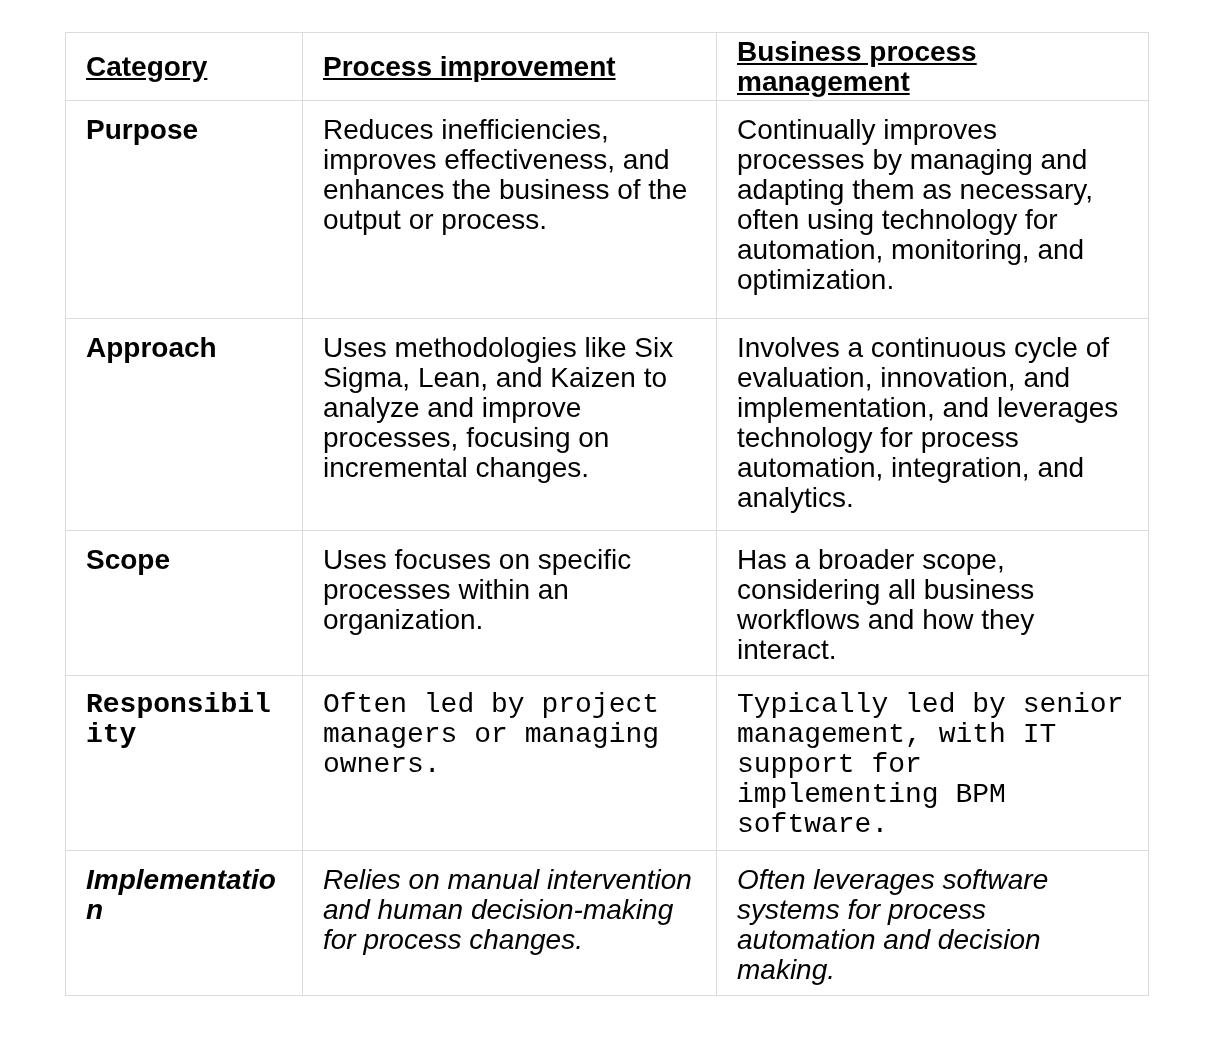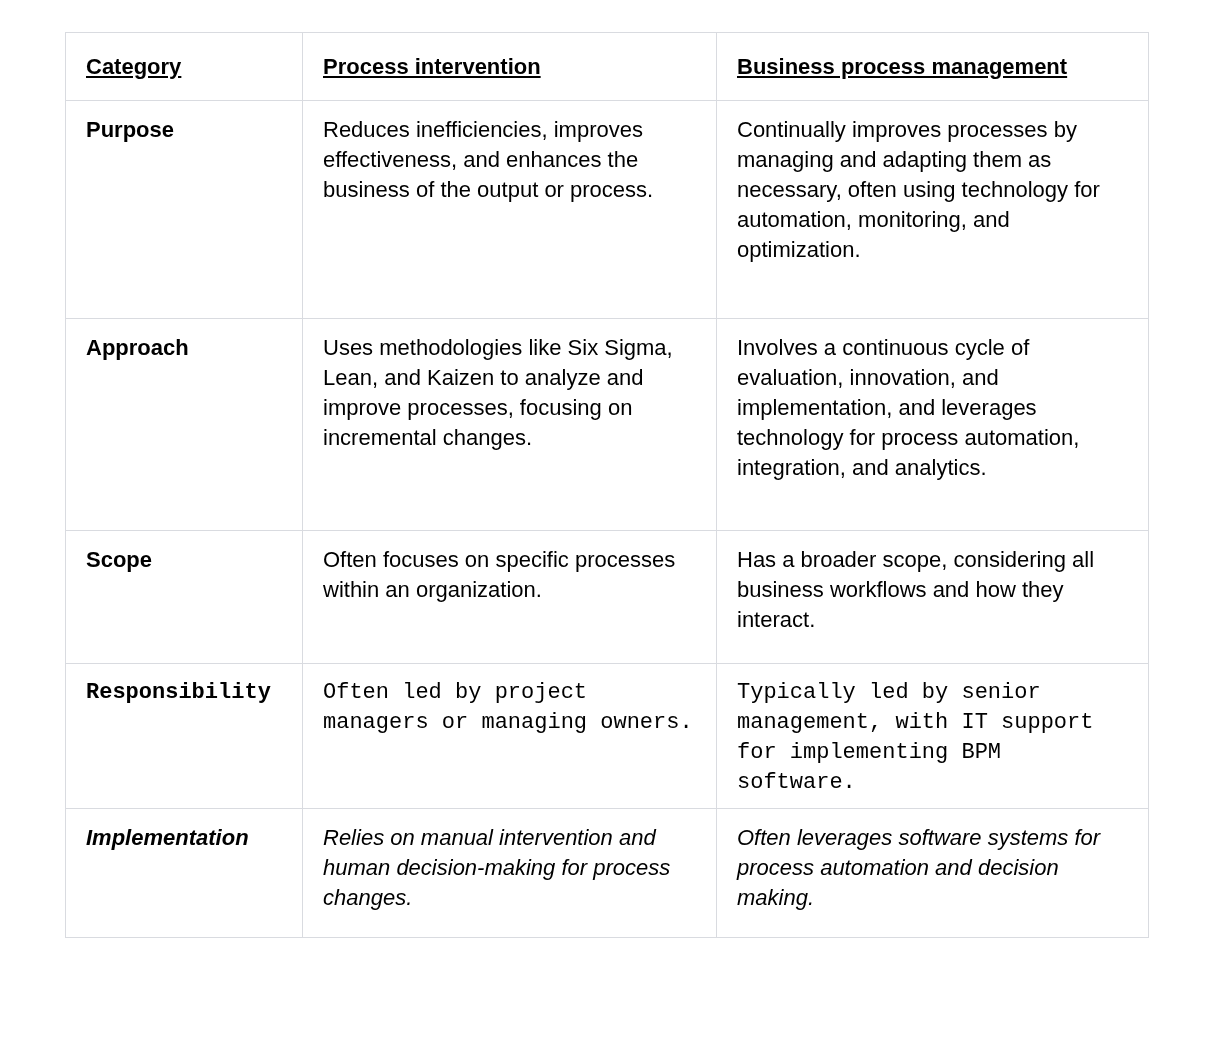--- a/index.html
+++ b/index.html
@@ -18,21 +18,21 @@
     width: 1083px;
   }
   table.cmp {
     border-collapse: collapse;
     table-layout: fixed;
     width: 1083px;
   }
   table.cmp th,
   table.cmp td {
     border: 1px solid #d9dbe0;
-    font-size: 22px;
+    font-size: 28px;
     line-height: 30px;
     text-align: left;
     vertical-align: top;
     padding: 14px 16px 10px 20px;
     overflow: hidden;
     word-wrap: break-word;
     margin-top: 28px;
   }
   table.cmp th {
     font-weight: 700;
@@ -58,38 +58,38 @@
 <div class="table-wrap">
   <table class="cmp">
     <colgroup>
       <col style="width:237px">
       <col style="width:414px">
       <col style="width:432px">
     </colgroup>
     <thead>
       <tr class="r-head">
         <th>Category</th>
-        <th>Process intervention</th>
+        <th>Process improvement</th>
         <th>Business process management</th>
       </tr>
     </thead>
     <tbody>
       <tr class="r0">
         <td class="cat">Purpose</td>
         <td>Reduces inefficiencies, improves effectiveness, and enhances the business of the output or process.</td>
         <td>Continually improves processes by managing and adapting them as necessary, often using technology for automation, monitoring, and optimization.</td>
       </tr>
       <tr class="r1">
         <td class="cat">Approach</td>
         <td>Uses methodologies like Six Sigma, Lean, and Kaizen to analyze and improve processes, focusing on incremental changes.</td>
         <td>Involves a continuous cycle of evaluation, innovation, and implementation, and leverages technology for process automation, integration, and analytics.</td>
       </tr>
       <tr class="r2">
         <td class="cat">Scope</td>
-        <td>Often focuses on specific processes within an organization.</td>
+        <td>Uses focuses on specific processes within an organization.</td>
         <td>Has a broader scope, considering all business workflows and how they interact.</td>
       </tr>
       <tr class="r3">
         <td class="cat">Responsibility</td>
         <td>Often led by project managers or managing owners.</td>
         <td>Typically led by senior management, with IT support for implementing BPM software.</td>
       </tr>
       <tr class="r4">
         <td class="cat">Implementation</td>
         <td>Relies on manual intervention and human decision-making for process changes.</td>

